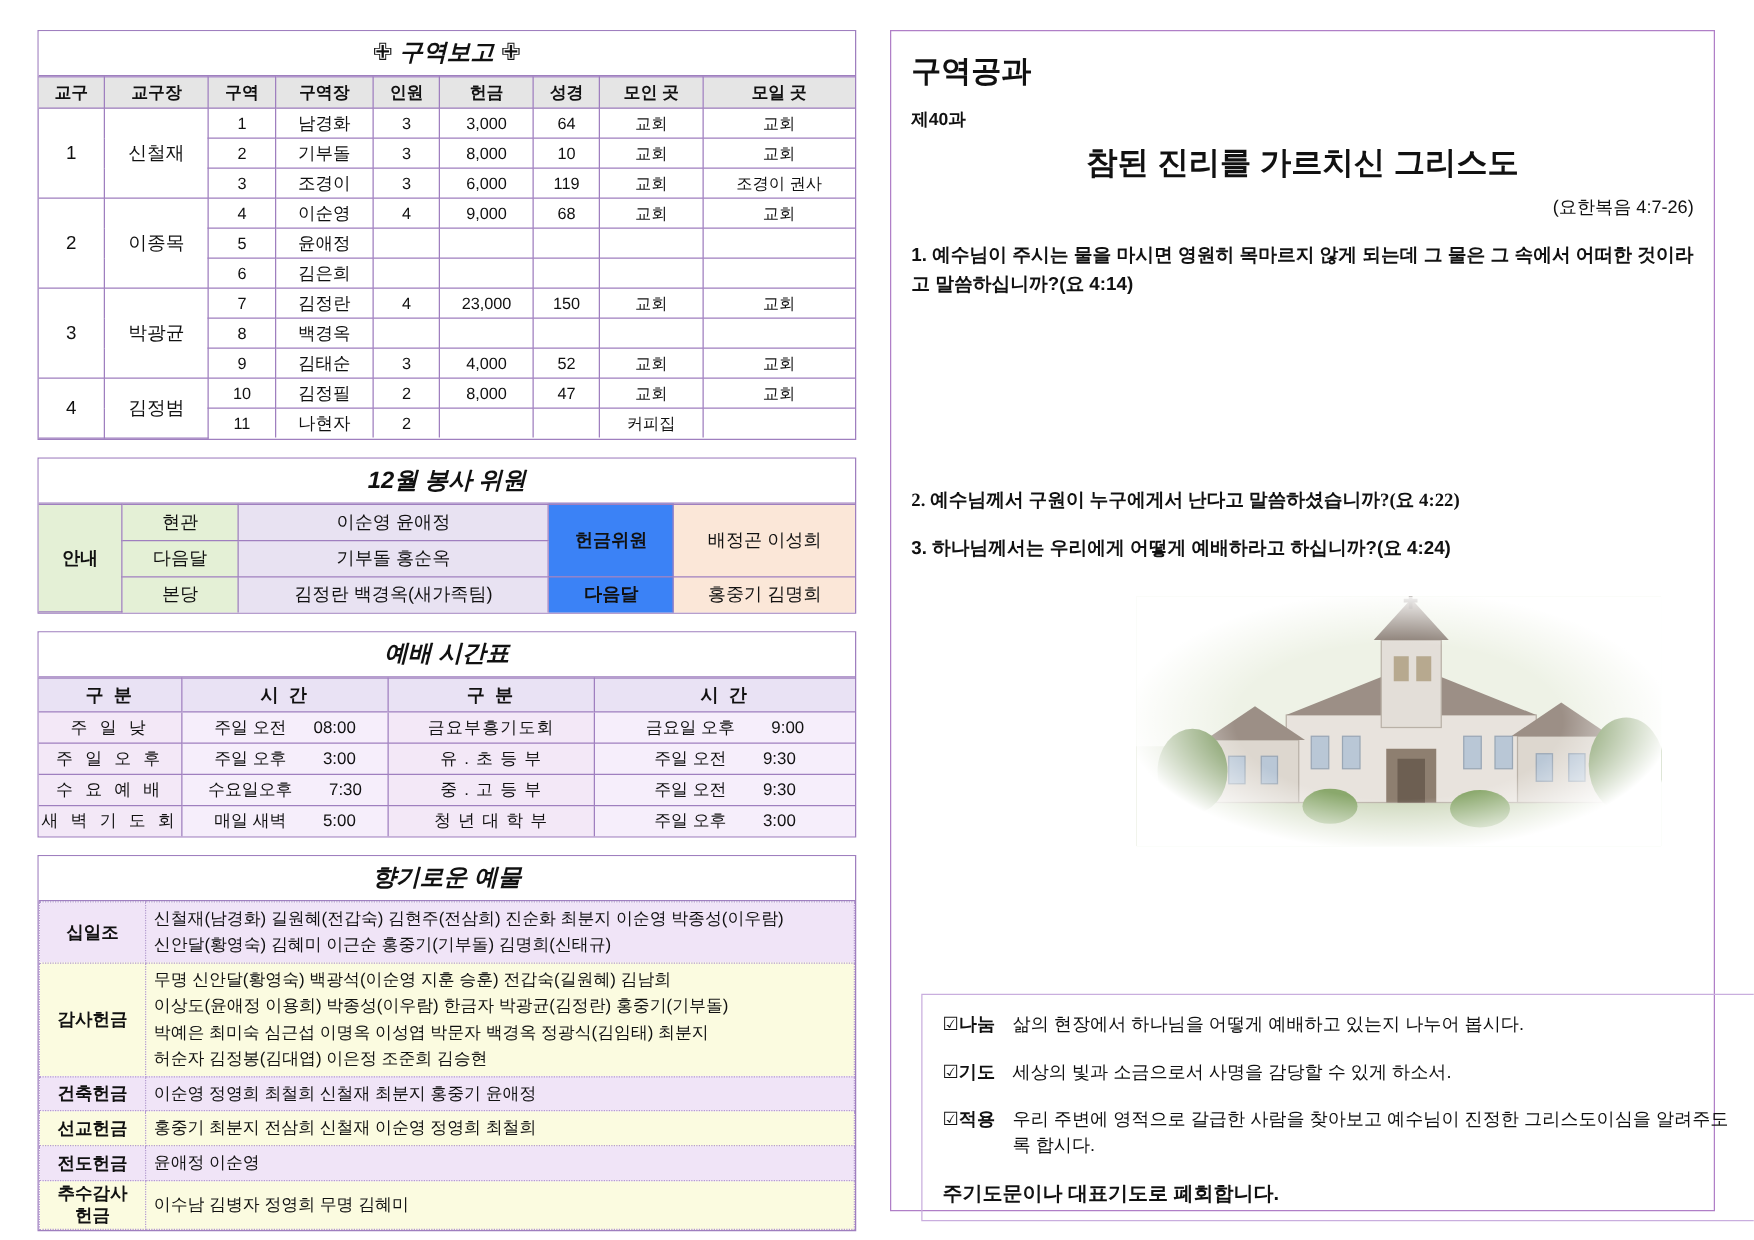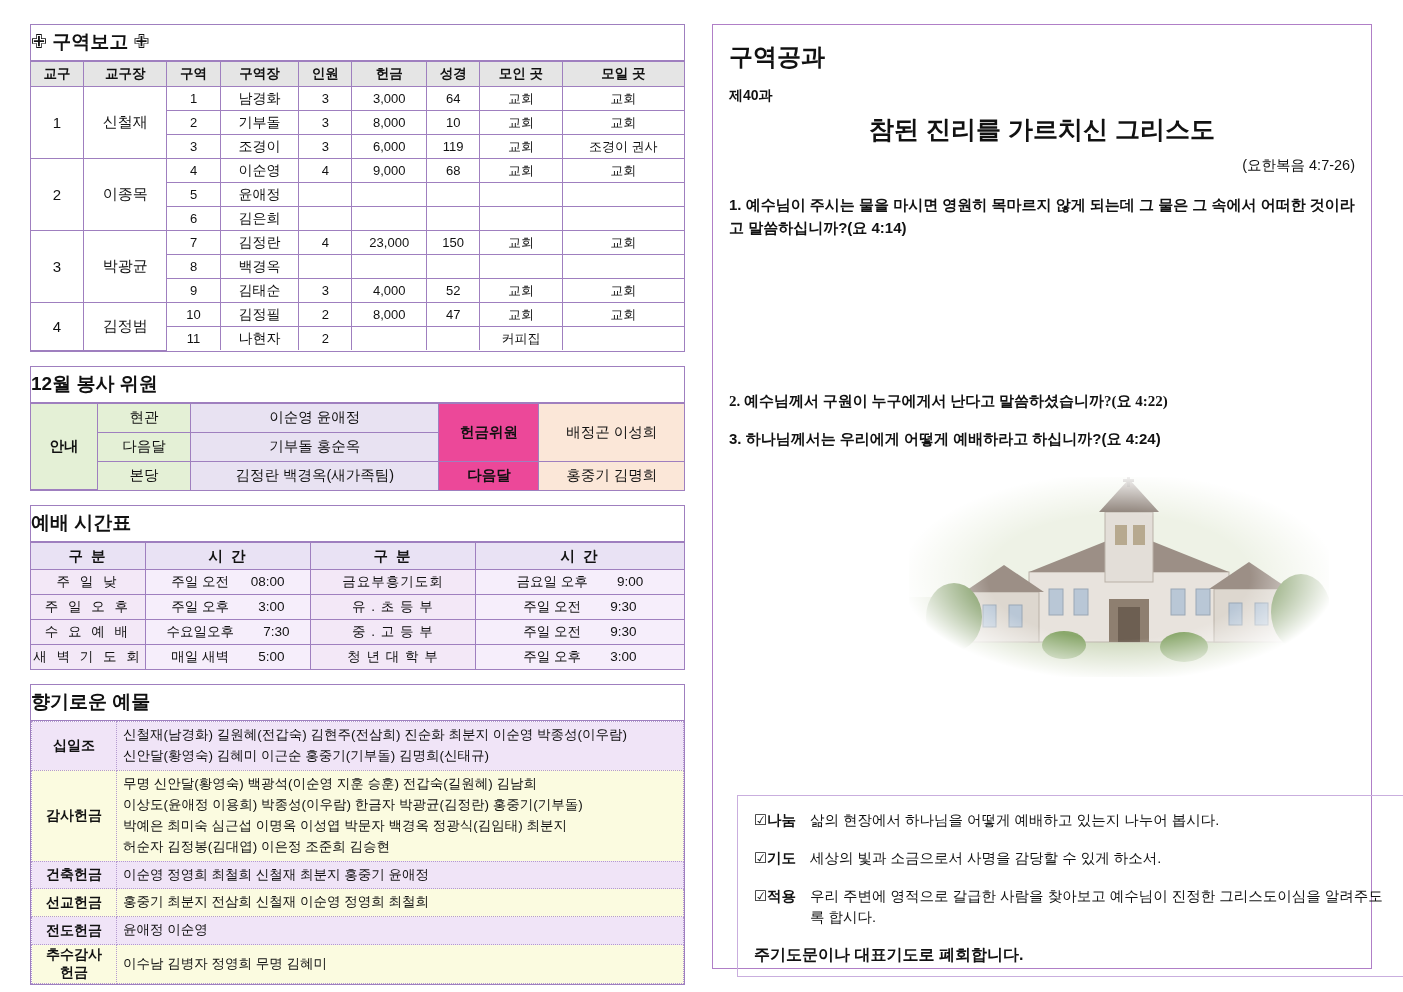--- a/index.html
+++ b/index.html
@@ -5,39 +5,39 @@
   html,body{margin:0;padding:0;background:#ffffff;}
   body{width:1403px;height:992px;font-family:"Liberation Sans","DejaVu Sans",sans-serif;color:#111;}
   .page{position:relative;width:1403px;height:992px;}
   .left{position:absolute;left:30px;top:24px;width:655px;}
   .right{position:absolute;left:712px;top:24px;width:660px;height:945px;border:1px solid #b07fc7;box-sizing:border-box;padding:10px 16px;}
 
   
   table{border-collapse:collapse;width:100%;}
   td,th{border:1px solid #9f7fbf;font-size:13px;text-align:center;padding:1px 2px;font-weight:normal;}
   .blk{margin-bottom:14px;border:1px solid #9f7fbf;box-sizing:border-box;}
-  .blk-title{font-size:19px;font-weight:bold;text-align:left;padding:4px 0 5px;border-bottom:1px solid #9f7fbf;background:#fff;}
+  .blk-title{font-size:19px;font-weight:bold;text-align:center;padding:4px 0 5px;border-bottom:1px solid #9f7fbf;background:#fff;font-style:italic;}
   .blk table{border:0;}
   .blk table td,.blk table th{border:1px solid #9f7fbf;}
   .blk table tr td:first-child,.blk table tr th:first-child{border-left:0;}
   .blk table tr td:last-child,.blk table tr th:last-child{border-right:0;}
   .blk table tr:last-child td{border-bottom:0;}
 
   
   #district .hdr td{background:#e5e5e5;font-weight:bold;font-size:13.5px;height:22px;}
   #district td{height:21px;}
   #district .nm{font-size:14px;}
   #district .grp{font-size:15px;}
 
   
   #dec td{height:26px;font-size:14.5px;}
   #dec .lbl{background:#e4f0d6;font-weight:bold;width:62px;}
   #dec .k{background:#e4f0d6;width:88px;font-weight:normal;}
   #dec .v{background:#e8e2f2;}
-  #dec .k2{background:#ec4899;font-weight:bold;width:95px;}
+  #dec .k2{background:#3b82f6;font-weight:bold;width:95px;}
   #dec .v2{background:#fbe7d8;}
 
   
   #wor .hdr td{background:#e9e2f4;font-weight:bold;height:24px;font-size:14.5px;letter-spacing:2px;}
   #wor td{height:22px;font-size:13.5px;}
   #wor .c1{background:#f3e8f7;width:110px;letter-spacing:3px;}
   #wor .c2{background:#f6eefb;width:160px;}
   #wor .c3{background:#f3e8f7;width:160px;letter-spacing:1px;}
   #wor .c4{background:#f6eefb;}
   #wor .tm{display:inline-block;min-width:48px;text-align:right;}

